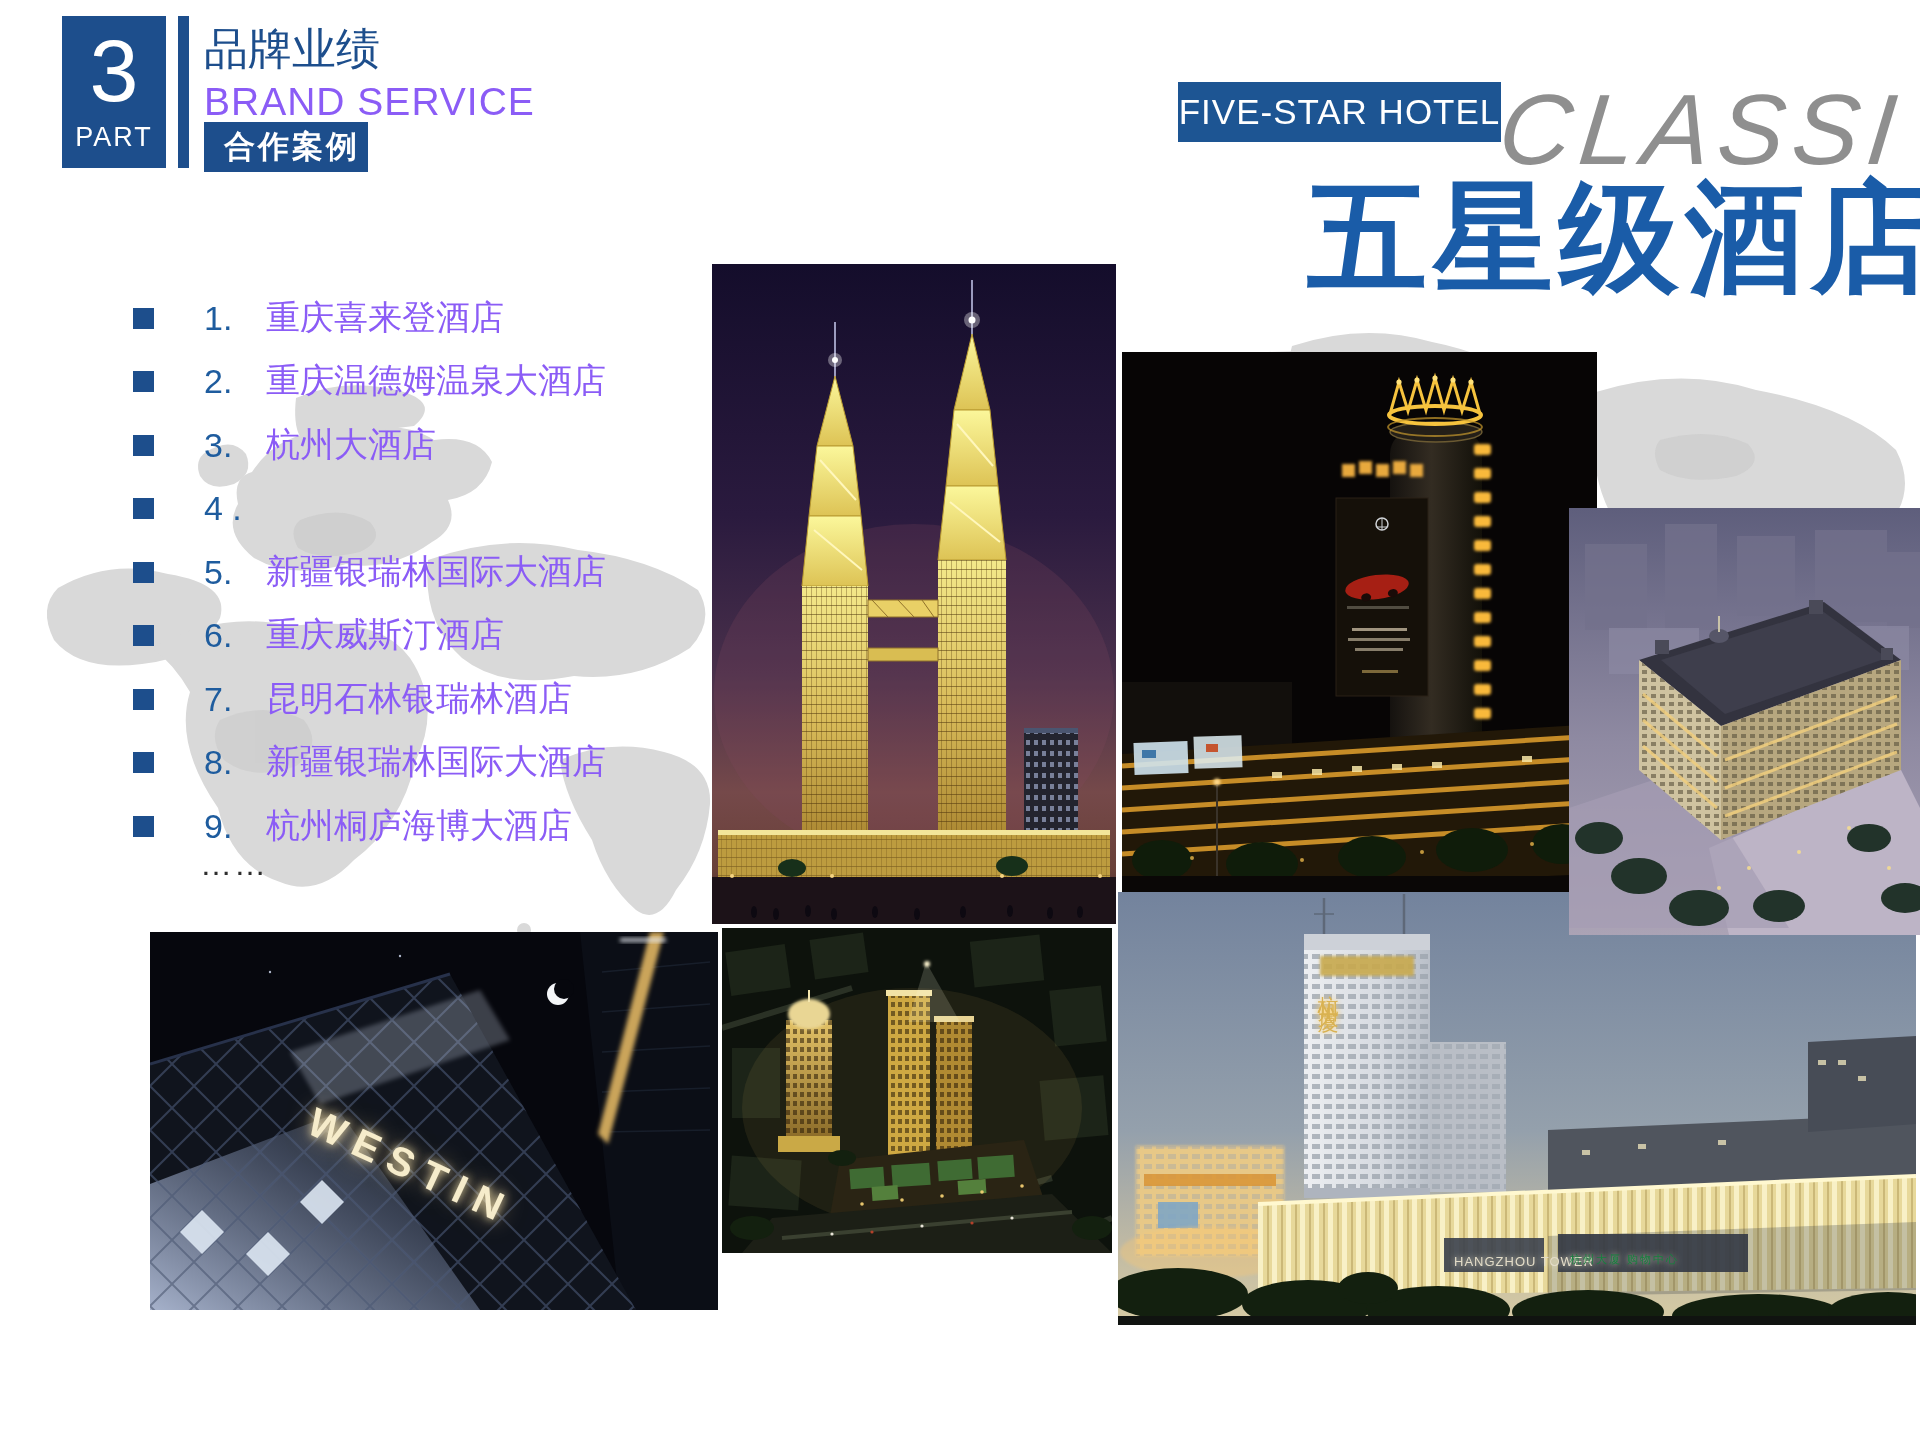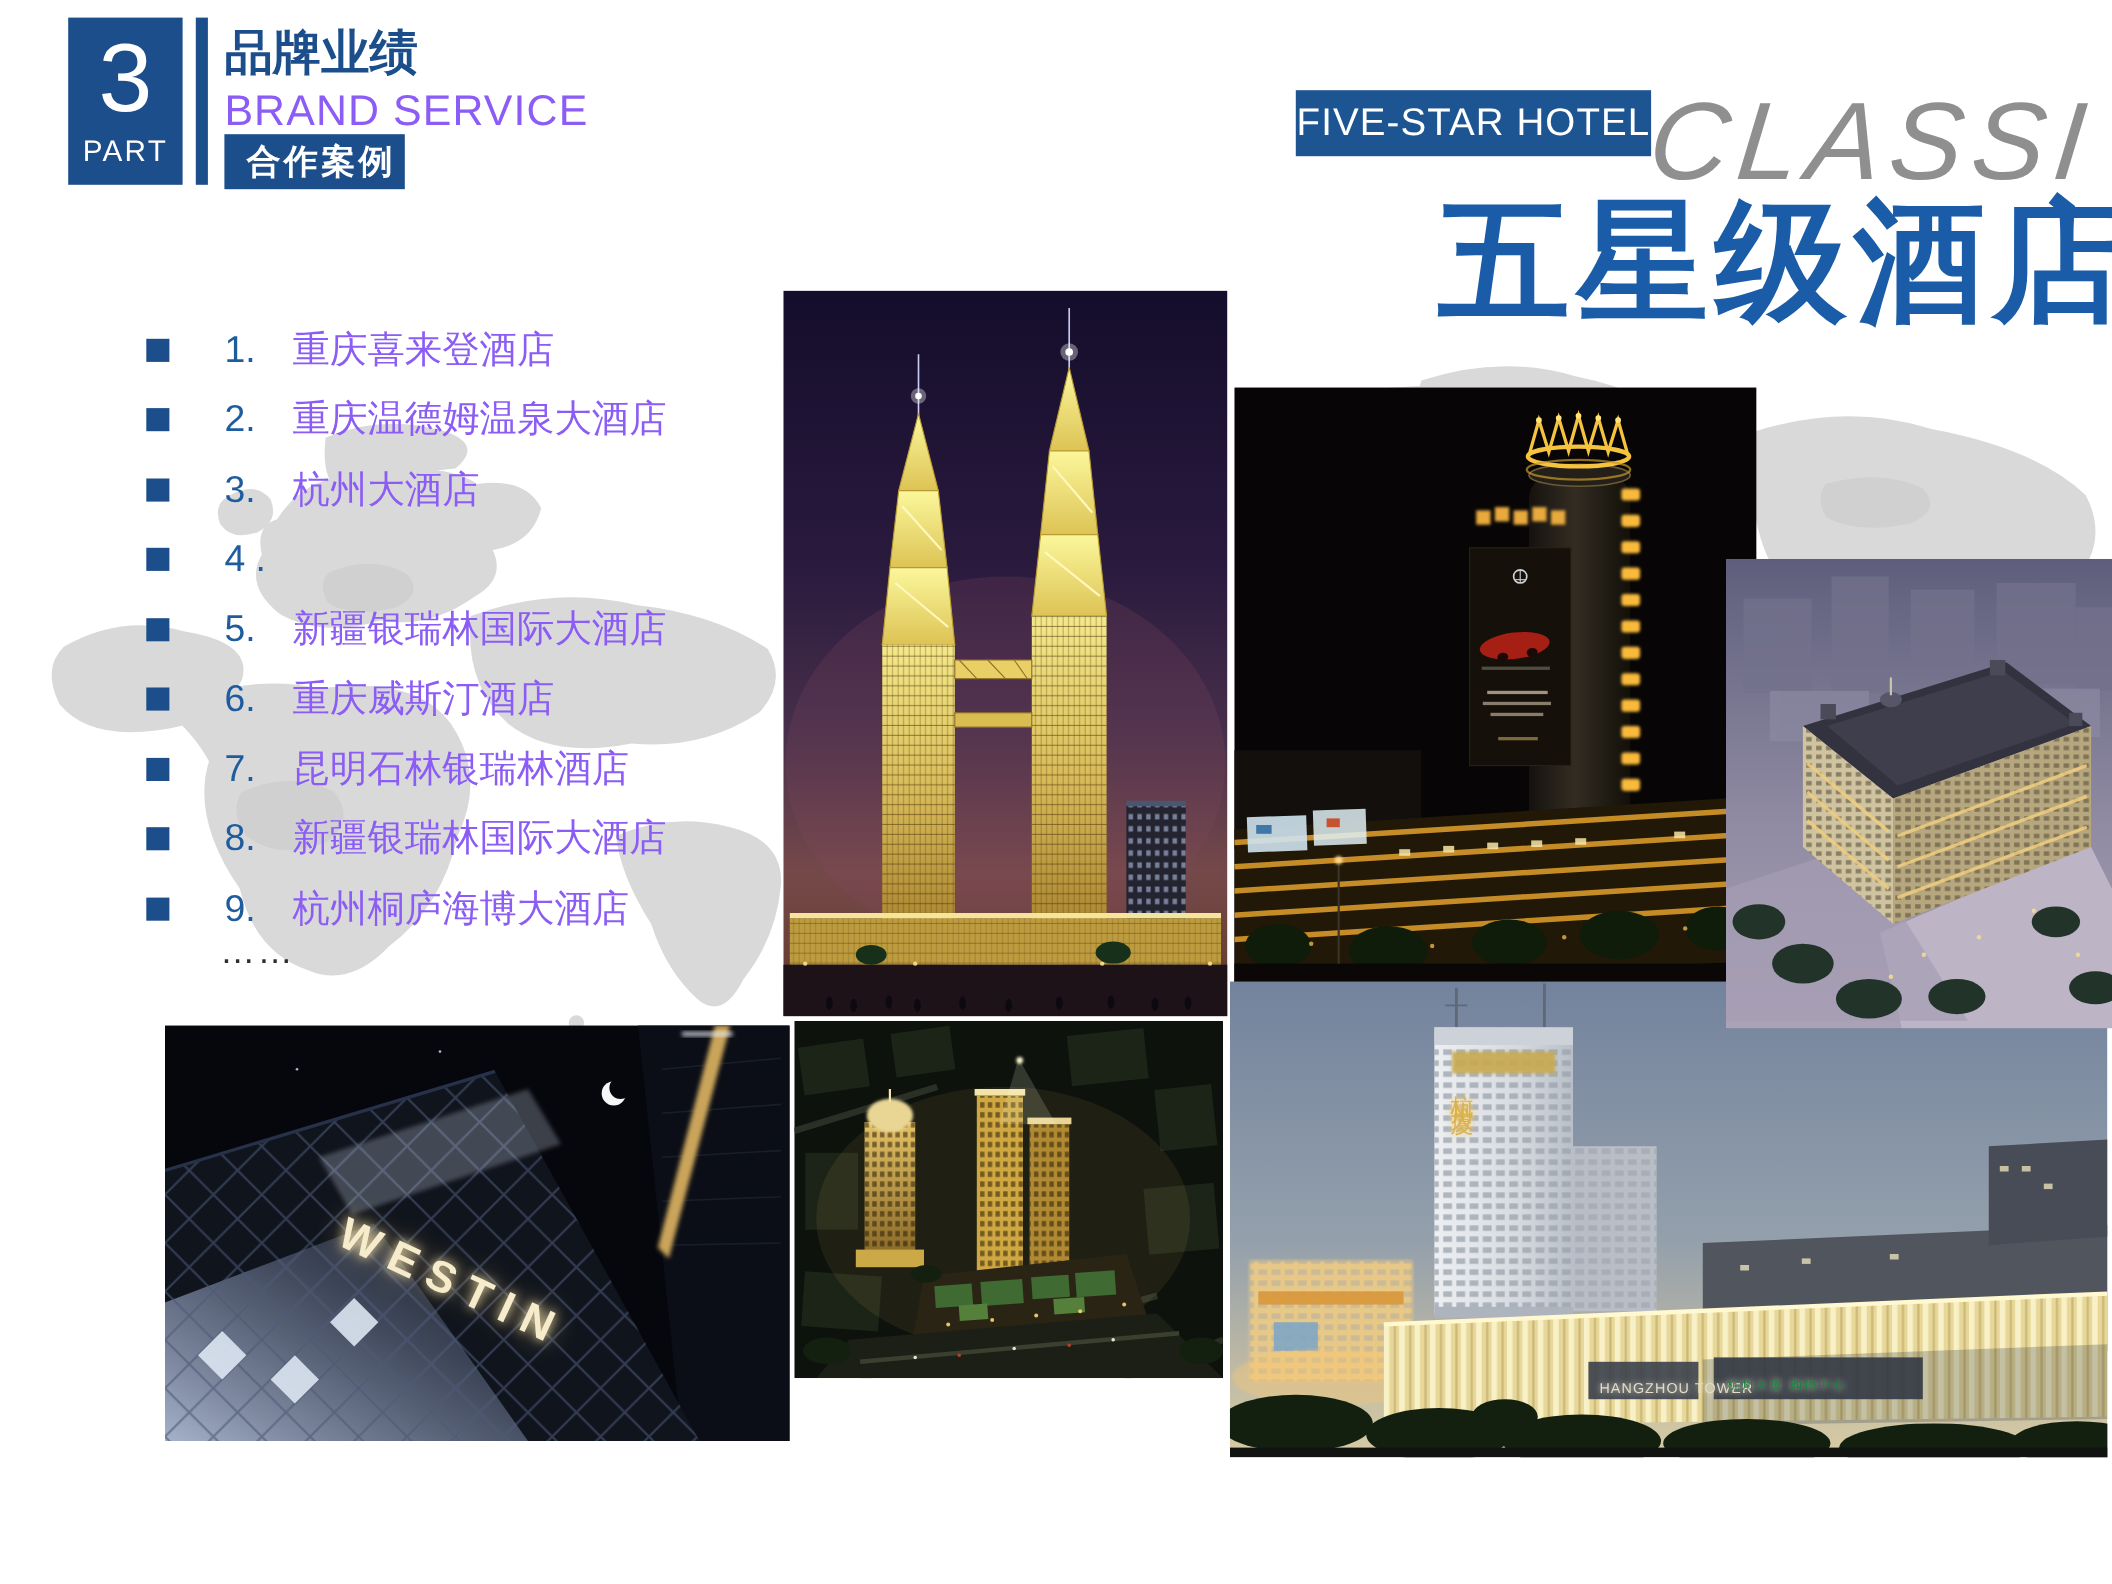--- a/index.html
+++ b/index.html
@@ -7,21 +7,21 @@
        font-family:"Liberation Sans","DejaVu Sans",sans-serif;}
   .abs{position:absolute;}
   .slide{width:1920px;height:1440px;position:absolute;top:0;left:0;overflow:hidden;background:#fff;}
 
   
   .part-box{left:62px;top:16px;width:104px;height:152px;background:#1D4E8C;color:#fff;
             display:flex;flex-direction:column;align-items:center;justify-content:flex-start;}
   .part-num{font-size:88px;line-height:102px;margin-top:4px;}
   .part-label{font-size:27px;letter-spacing:2px;line-height:30px;}
   .vbar{left:178px;top:16px;width:11px;height:152px;background:#1D4E8C;}
-  .title-cn{left:204px;top:24px;font-size:44px;font-weight:bold;color:#1D4E8C;line-height:50px;}
+  .title-cn{left:204px;top:24px;font-size:44px;font-weight:normal;color:#1D4E8C;line-height:50px;}
   .title-en{left:204px;top:80px;font-size:39px;color:#8b5cf6;letter-spacing:1px;}
   .case-box{left:204px;top:122px;width:152px;height:50px;background:#1D4E8C;color:#fff;
             font-size:31px;font-weight:bold;letter-spacing:3px;display:flex;align-items:center;justify-content:center;padding-left:12px;}
 
   
   .eyebrow{left:1178px;top:82px;width:323px;height:60px;background:#1D5593;color:#fff;
            font-size:35px;display:flex;align-items:center;justify-content:center;letter-spacing:1px;}
   .watermark{left:1500px;top:72px;font-size:100px;font-style:italic;color:#8F8F8F;
              letter-spacing:8px;transform:skewX(-6deg);white-space:nowrap;font-weight:normal;}
   .heading{left:1262px;top:158px;font-size:120px;font-weight:bold;color:#1A5CA8;

